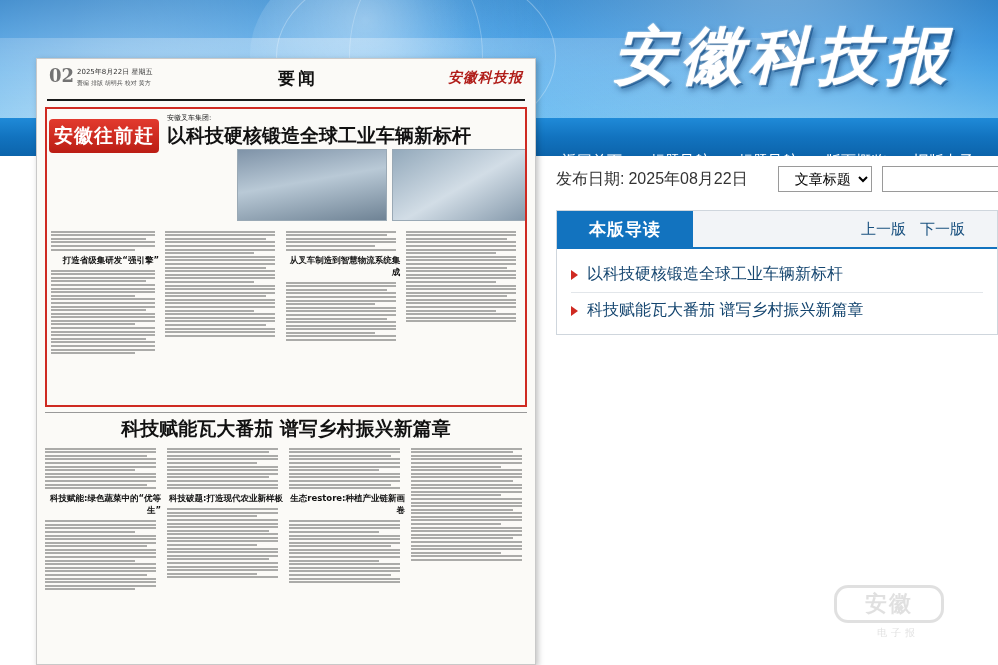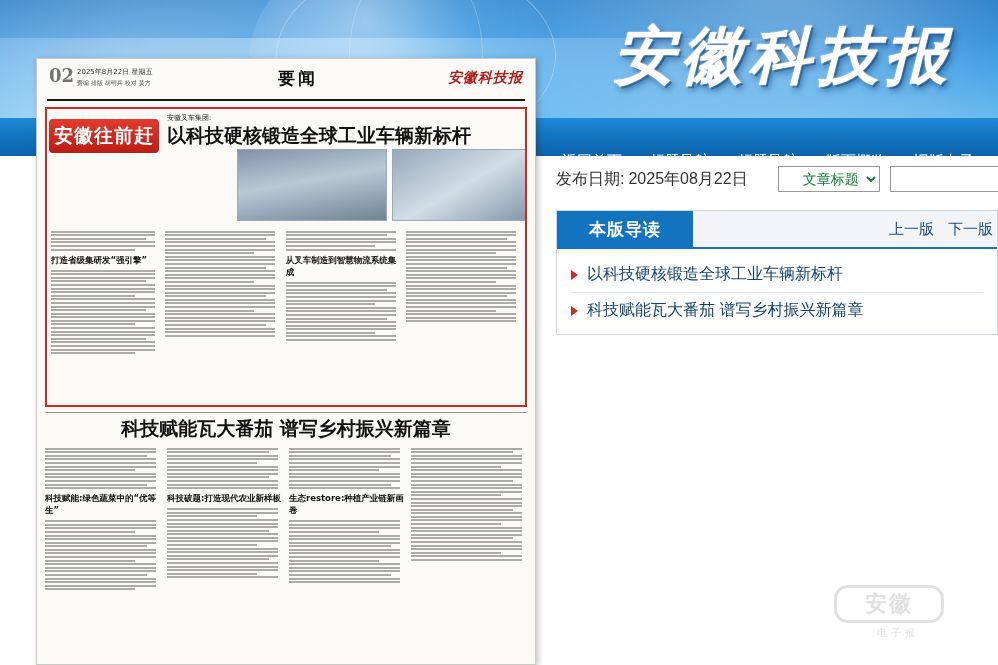--- a/index.html
+++ b/index.html
@@ -178,21 +178,21 @@
     position: absolute; left: 4px; top: 52px; right: 4px; bottom: 4px;
     display: flex; gap: 6px;
   }
   .col { flex: 1; }
   .tline {
     height: 2px; background: #6a6a6a; margin: 1.6px 0; opacity: .55;
   }
   .tline.s1 { width: 96%; } .tline.s2 { width: 88%; } .tline.s3 { width: 78%; }
   .subhead {
     font-size: 8.5px; font-weight: bold; color: #111;
-    text-align: left; margin: 4px 0 3px 0;
+    text-align: right; margin: 4px 0 3px 0;
   }
   .art1 .cols { top: 120px; }
   .art1 .colA { width: 108px; flex: none; padding-top: 0; }
 
   .art2 {
     position: relative;
     margin: 5px 8px 0 8px;
     height: 250px;
     overflow: hidden;
   }
@@ -222,28 +222,28 @@
   .date-value {
     font-size: 16px; color: #333;
     margin-left: 4px;
     white-space: nowrap;
   }
   .select-wrap {
     margin-left: 30px;
     position: relative;
   }
   select.titlesel {
-    width: 102px;
+    width: 94px;
     height: 26px;
     font-size: 14px;
     font-family: "Liberation Sans", sans-serif;
     border: 1px solid #9a9a9a;
     background: #fff;
-    color: #15803d;
-    padding-left: 20px;
+    color: #000000;
+    padding-left: 12px;
   }
   .textbox {
     margin-left: 10px;
     width: 118px; height: 26px;
     border: 1px solid #9a9a9a;
     background: #fff;
   }
 
   .guide-box {
     border: 1px solid #cfd6dd;
@@ -262,21 +262,21 @@
     color: #fff;
     font-size: 17px;
     font-weight: bold;
     padding: 0 32px;
     display: flex; align-items: center;
     letter-spacing: 1px;
   }
   .guide-pager {
     margin-left: auto;
     display: flex; align-items: center;
-    padding-right: 4px;
+    padding-right: 32px;
     gap: 14px;
   }
   .pager-link {
     font-size: 15px; color: #18507f; cursor: pointer;
   }
   .guide-list {
     padding: 10px 0 8px 0;
   }
   .guide-item {
     display: flex; align-items: center;

